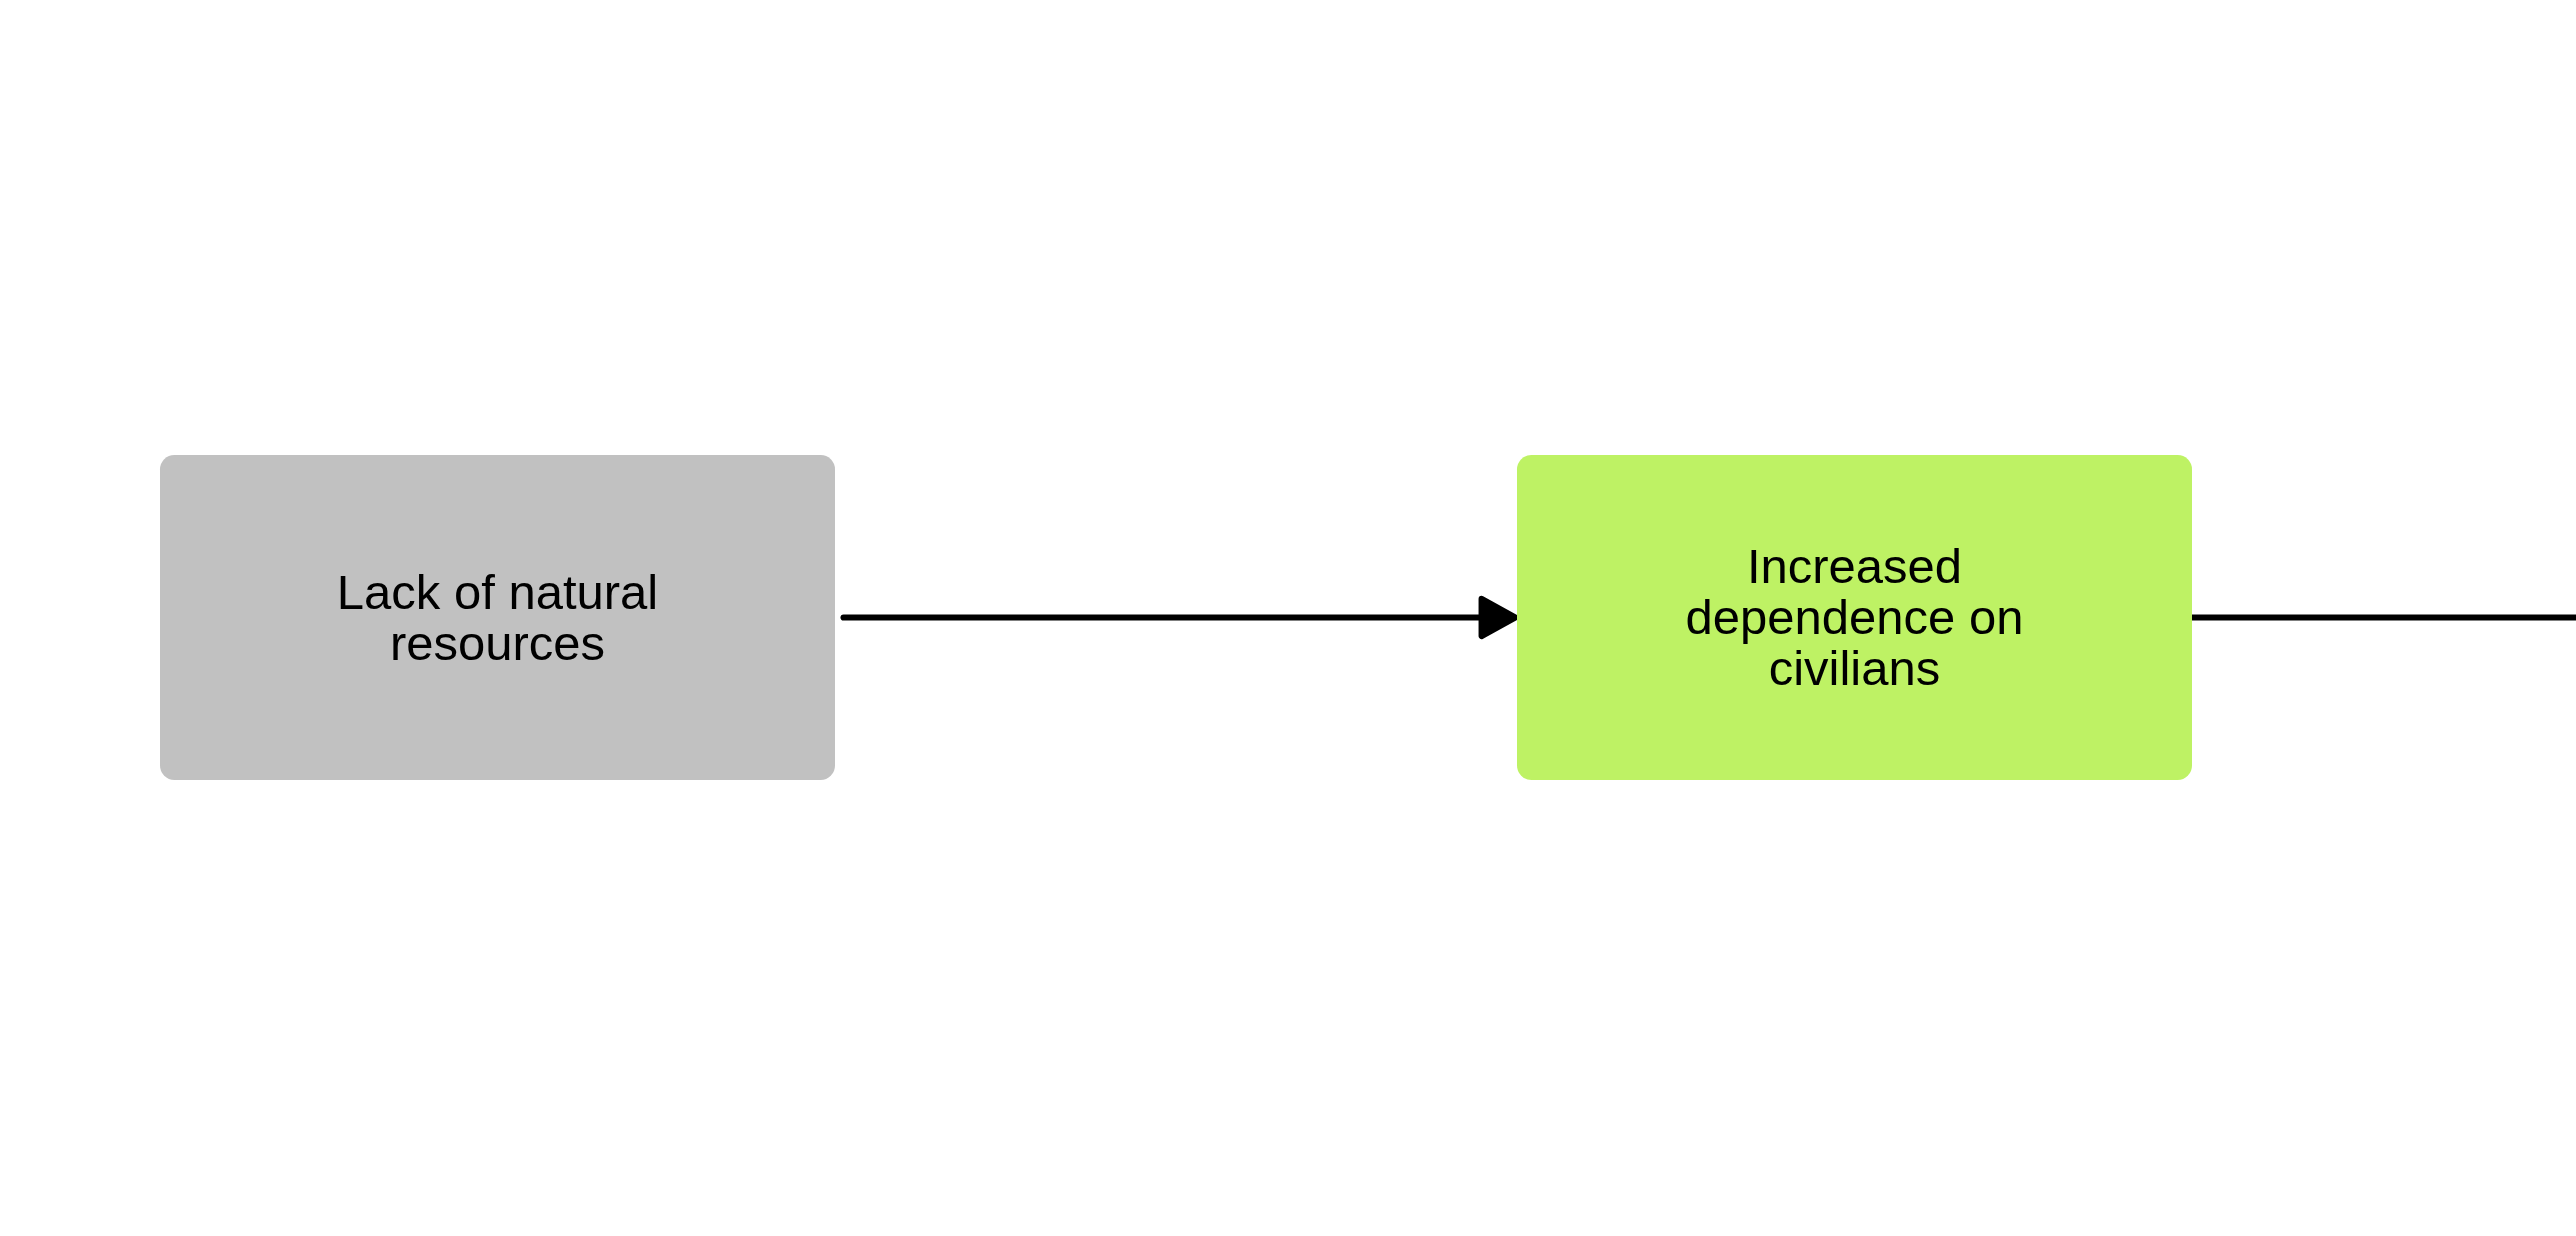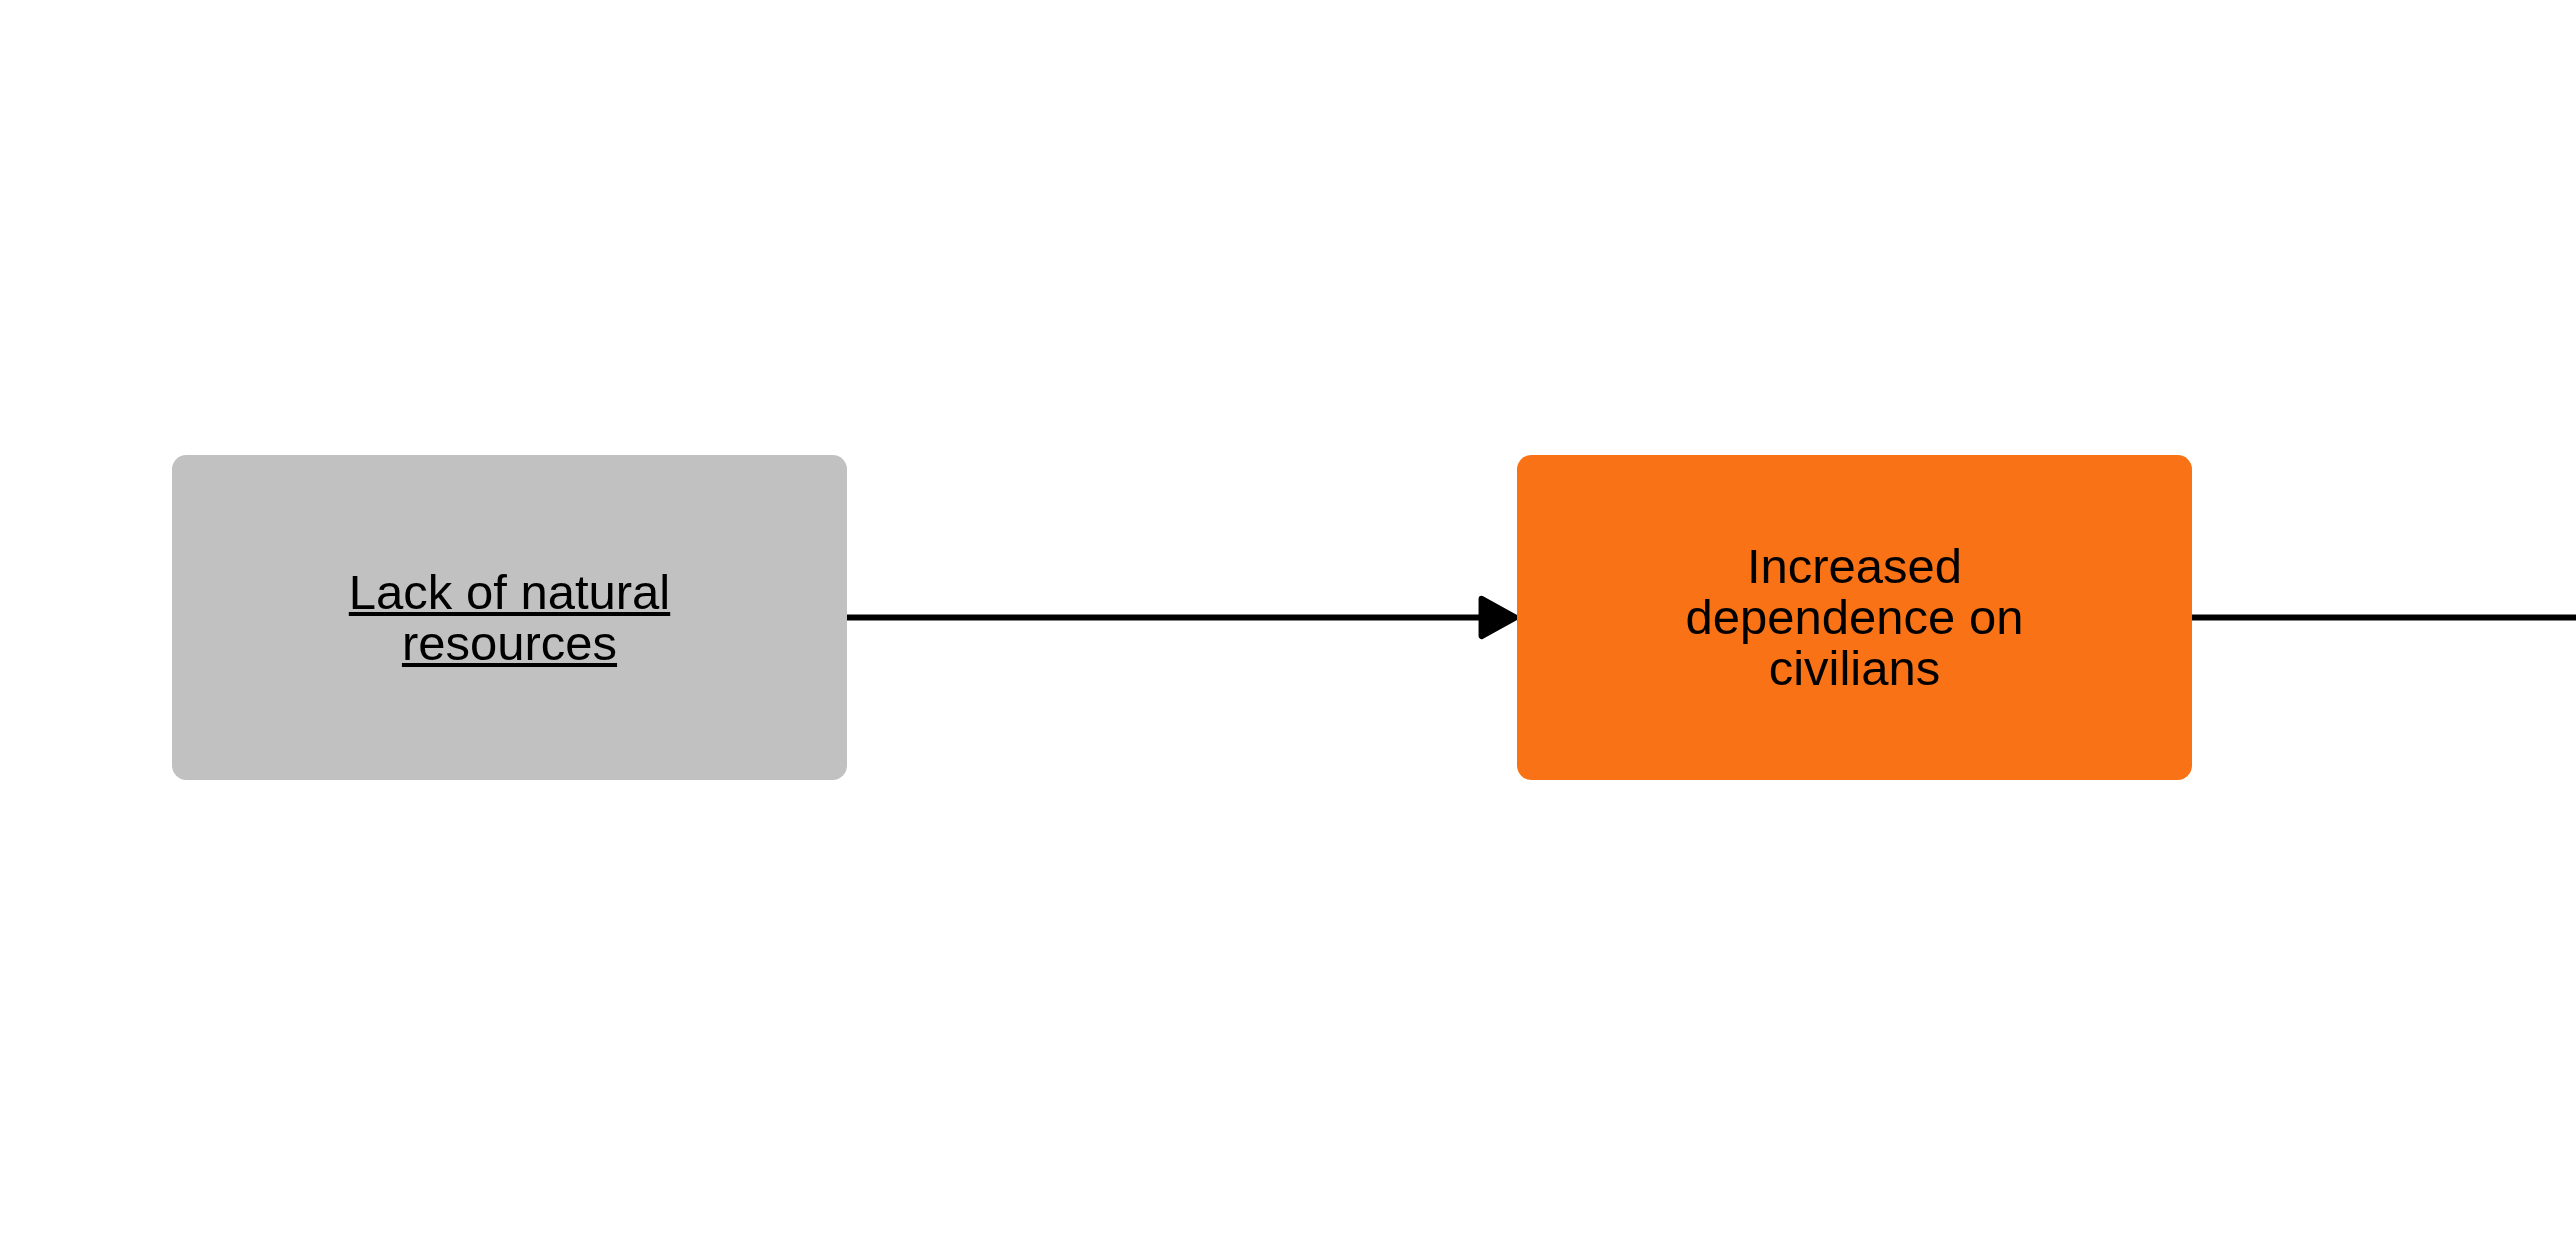--- a/index.html
+++ b/index.html
@@ -32,21 +32,21 @@
     align-items: center;
     justify-content: center;
     text-align: center;
   }
   .node-label {
     font-size: 49px;
     line-height: 1.04;
     color: #000000;
     white-space: pre-line;
   }
-  .node-a { left: 172px; text-decoration: underline;  }
+  .node-a { left: 160px;  }
   .node-b { left: 1517px; }
 </style>
 </head>
 <body>
 
 <div class="canvas">
 
   <svg class="edge-layer" viewBox="0 0 7200 2400" xmlns="http://www.w3.org/2000/svg">
     <g>
       <line x1="1637" y1="1199" x2="2880" y2="1199" stroke="#000000" stroke-width="12" stroke-linecap="round"></line>
@@ -56,20 +56,20 @@
       <line x1="4250" y1="1199" x2="5498" y2="1199" stroke="#000000" stroke-width="12" stroke-linecap="round"></line>
       <path d="M5494,1163 L5559,1199 L5494,1235 Z" fill="#000000" stroke="#000000" stroke-width="12" stroke-linejoin="round"></path>
     </g>
   </svg>
 
   <div class="flow-node node-a" style="background-color: rgb(193, 193, 193);">
     <div class="node-label" style="color: rgb(0, 0, 0);">Lack of natural
 resources</div>
   </div>
 
-  <div class="flow-node node-b" style="background-color: #f97316;">
+  <div class="flow-node node-b" style="background-color: #bef264;">
     <div class="node-label" style="color: rgb(0, 0, 0);">Increased
 dependence on
 civilians</div>
   </div>
 
 </div>
 
 
 </body></html>

